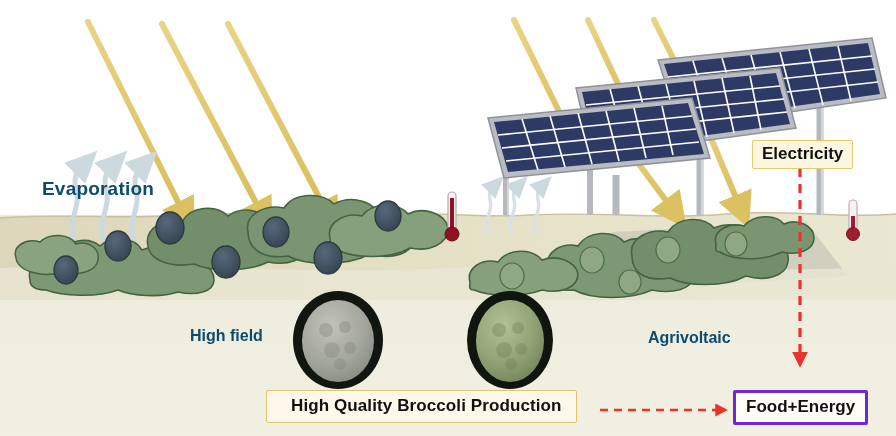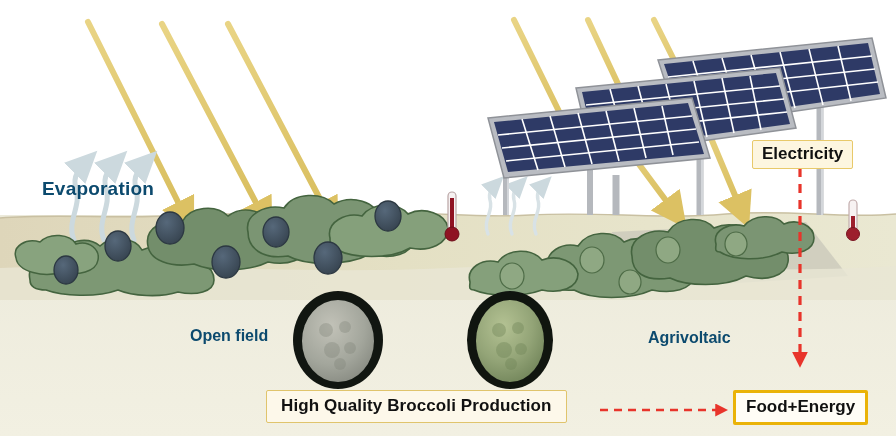--- a/index.html
+++ b/index.html
@@ -9,24 +9,24 @@
   #scene{position:absolute;inset:0;}
   .lbl{position:absolute;font-weight:bold;color:#0c4a6e;white-space:nowrap;}
   #evaporation-label{left:42px;top:178px;font-size:19px;letter-spacing:.2px;}
   #open-field-label{left:190px;top:327px;font-size:16px;}
   #agrivoltaic-label{left:648px;top:329px;font-size:16px;text-align:center;}
   #electricity-box{position:absolute;left:752px;top:140px;
       background:#fdf6e0;border:1.5px solid #e8c96a;border-radius:2px;
       padding:3px 9px 4px 9px;font-size:17px;font-weight:bold;color:#111;}
   #broccoli-box{position:absolute;left:266px;top:390px;
       background:#fdf8ea;border:1.5px solid #e0c46c;border-radius:2px;
-      padding:5px 14px 6px 14px;font-size:17px;font-weight:bold;color:#111;
+      padding:5px 14px 6px 24px;font-size:17px;font-weight:bold;color:#111;
       letter-spacing:.1px;}
   #foodenergy-box{position:absolute;left:733px;top:390px;
-      background:#fffdf6;border:3px solid #eab308;border-radius:2px;
+      background:#fffdf6;border:3px solid #6d28d9;border-radius:2px;
       padding:4px 10px 5px 10px;font-size:17px;font-weight:bold;color:#111;}
 </style>
 </head>
 <body>
 
 <div id="stage">
 
   <svg id="scene" viewBox="0 0 896 436" width="896" height="436">
     <defs>
       <linearGradient id="groundGrad" x1="0" y1="0" x2="1" y2="0">
@@ -257,21 +257,21 @@
     </g>
 
     <g>
       <line x1="800" y1="168" x2="800" y2="360" stroke="#e8342b" stroke-width="3.2" stroke-dasharray="9 7" marker-end="url(#redHead)"></line>
       <line x1="600" y1="410" x2="722" y2="410" stroke="#e8342b" stroke-width="2.6" stroke-dasharray="8 6" marker-end="url(#redHead)"></line>
     </g>
   </svg>
 
   <div class="lbl" id="evaporation-label">Evaporation</div>
 
-  <div class="lbl" id="open-field-label">Open field</div>
+  <div class="lbl" id="open-field-label">High field</div>
 
   <div class="lbl" id="agrivoltaic-label">Agrivoltaic</div>
 
   <div id="electricity-box">Electricity</div>
 
   <div id="broccoli-box">High Quality Broccoli Production</div>
 
   <div id="foodenergy-box">Food+Energy</div>
 
 </div>

